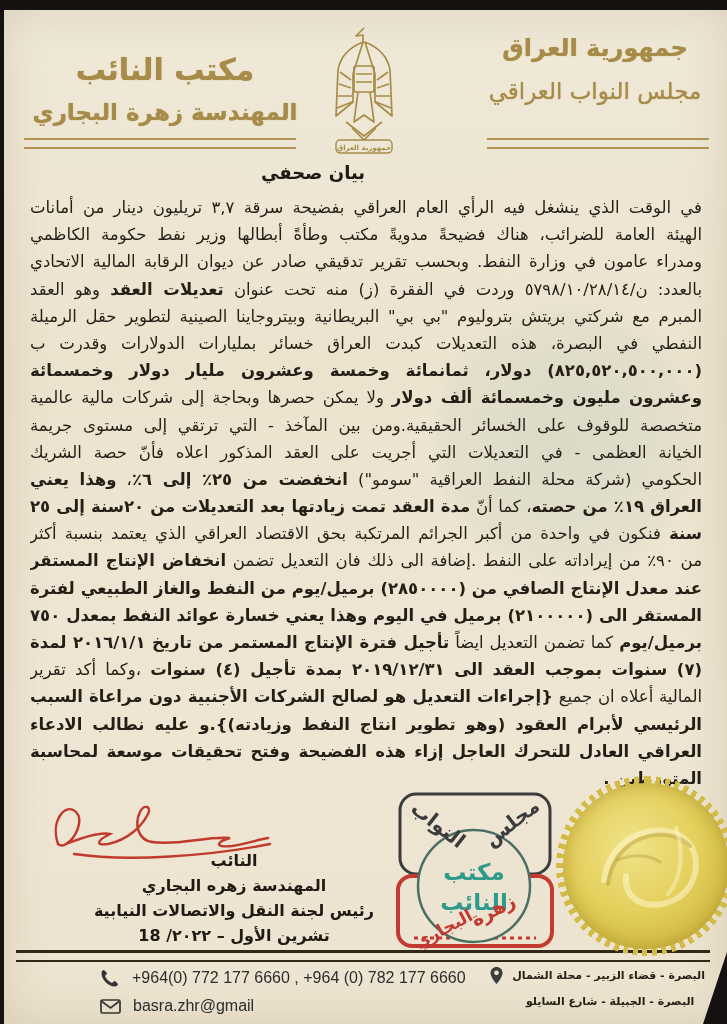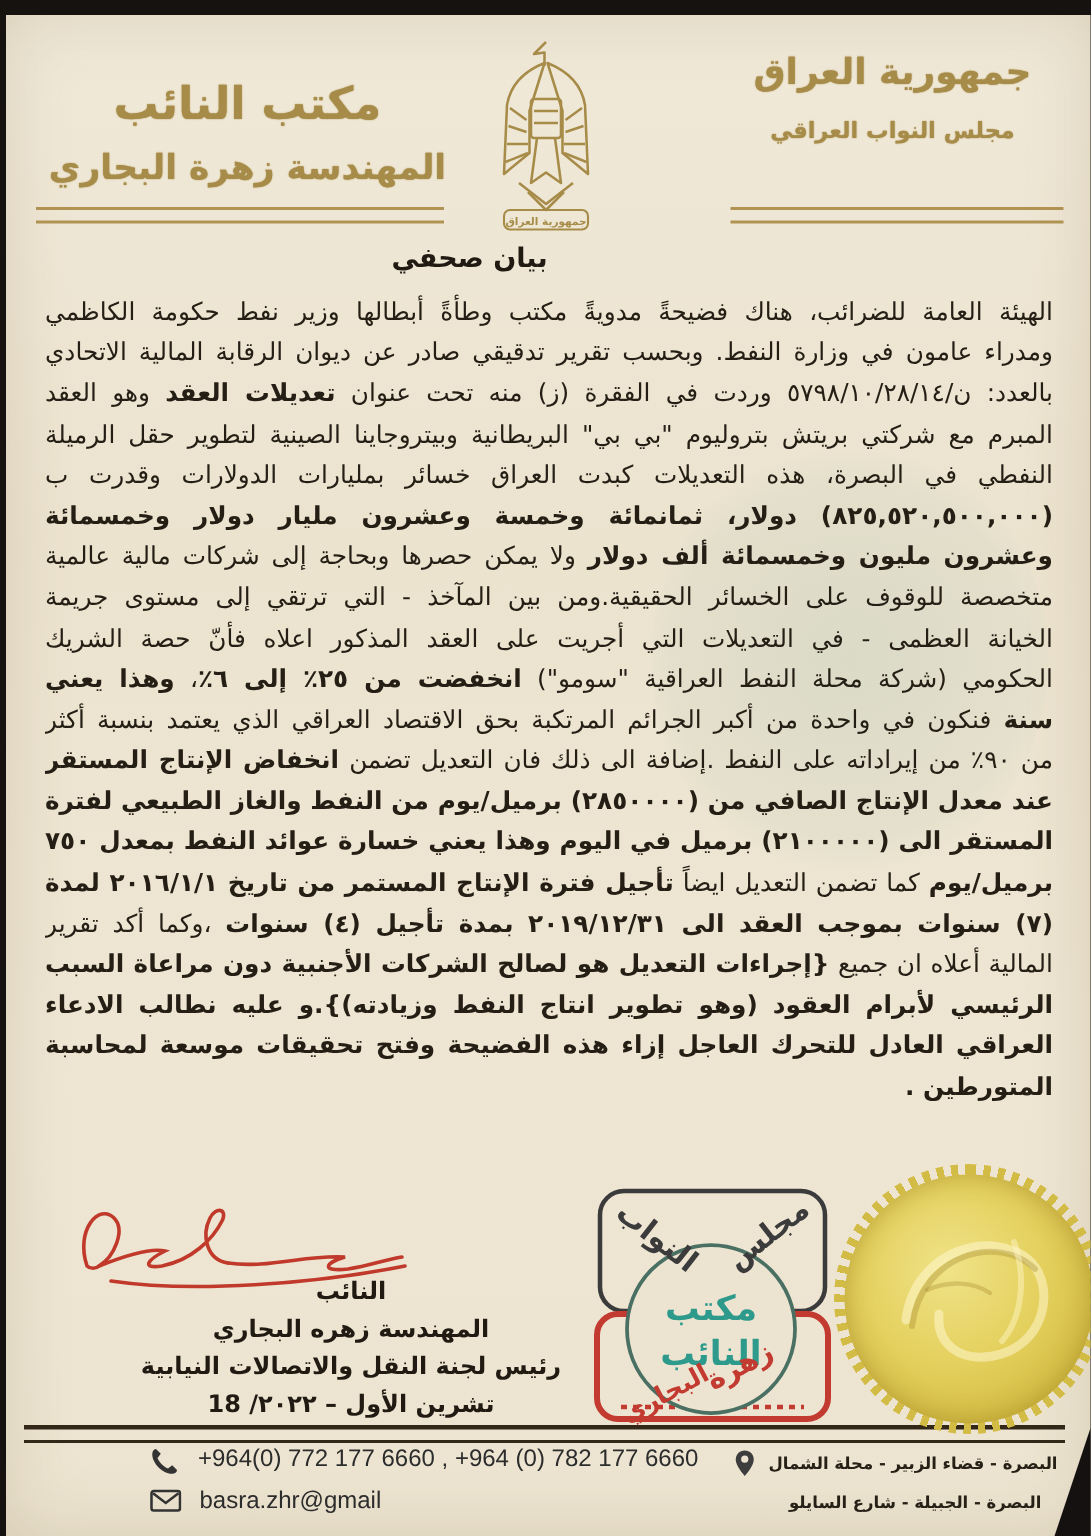--- a/index.html
+++ b/index.html
@@ -18,21 +18,21 @@
   }
   .corner-wedge {
     position:absolute; right:0; bottom:0; width:0; height:0; z-index:60;
     border-bottom:72px solid #141110; border-left:24px solid transparent;
   }
   
   .gold { color:#a78c49; }
   .hdr-block { position:absolute; text-align:center; }
   #hdr-right { top:24px; right:14px; width:236px; }
   #hdr-right .l1 { font-size:24px; font-weight:bold; letter-spacing:1px; text-shadow:0 0 1px #a78c49; }
-  #hdr-right .l2 { font-size:15px; font-weight:bold; margin-top:16px; text-shadow:0 0 1px #a78c49; }
+  #hdr-right .l2 { font-size:23px; font-weight:normal; margin-top:16px; text-shadow:0 0 1px #a78c49; }
   #hdr-left { top:22px; left:22px; width:278px;margin-top:20px; }
   #hdr-left .l1 { font-size:30px; font-weight:bold; text-shadow:0 0 1px #a78c49; }
   #hdr-left .l2 { font-size:23px; font-weight:bold; margin-top:12px; text-shadow:0 0 1px #a78c49; }
   .gold-dline {
     position:absolute; top:128px; height:7px;
     border-top:2px solid #b09353; border-bottom:2px solid #b09353;
   }
   #dline-right { right:18px; width:222px; }
   #dline-left  { left:20px;  width:272px; }
   #emblem { position:absolute; left:312px; top:12px; }
@@ -73,21 +73,21 @@
     position:absolute; inset:7px; border-radius:50%;
     background:radial-gradient(circle at 42% 38%, #f0e388 0%, #e4d05d 45%, #d4bd45 75%, #c9b23c 100%);
     box-shadow:inset 0 0 18px rgba(140,110,20,.45);
   }
   
   #footer-divider {
     position:absolute; top:940px; left:12px; width:694px; height:7px;
     border-top:3px solid #332718; border-bottom:2px solid #332718;
   }
   #footer-left { position:absolute; left:96px; top:954px; direction:ltr; color:#2c2c2c; font-family:"Liberation Sans", sans-serif; }
-  #footer-left .row { display:flex; align-items:flex-start; gap:12px; height:28px; font-size:16px; }
+  #footer-left .row { display:flex; align-items:center; gap:12px; height:28px; font-size:16px; }
   #footer-right { position:absolute; right:22px; top:952px; direction:rtl; color:#262016; }
   #footer-right .row { display:flex; align-items:center; gap:8px; justify-content:center; height:26px; font-size:11px; font-weight:bold; }
   #footer-right .row.indent { padding-left:26px; }
   .icn { flex:0 0 auto; display:inline-block; }
 </style>
 </head>
 <body>
 
 <div id="paper">
 
@@ -118,30 +118,32 @@
     </g>
     <rect x="20" y="118" width="56" height="13" rx="4" stroke="#a78c49" fill="none" stroke-width="1.4"></rect>
     <text x="48" y="128" text-anchor="middle" font-size="7" fill="#a78c49" font-weight="bold">جمهورية العراق</text>
   </svg>
 
   <div id="press-title">بيان صحفي</div>
 
   <div id="watermark"></div>
 
   <div id="body-text">
+      <div class="bline"><span>في الوقت الذي ينشغل فيه الرأي العام العراقي بفضيحة سرقة ٣,٧ تريليون دينار من أمانات</span></div>
       <div class="bline"><span>الهيئة العامة للضرائب، هناك فضيحةً مدويةً مكتب وطأةً أبطالها وزير نفط حكومة الكاظمي</span></div>
       <div class="bline"><span>ومدراء عامون في وزارة النفط. وبحسب تقرير تدقيقي صادر عن ديوان الرقابة المالية الاتحادي</span></div>
       <div class="bline"><span>بالعدد: ن/٥٧٩٨/١٠/٢٨/١٤ وردت في الفقرة (ز) منه تحت عنوان </span><span class="b">تعديلات العقد</span><span> وهو العقد</span></div>
       <div class="bline"><span>المبرم مع شركتي بريتش بتروليوم "بي بي" البريطانية وبيتروجاينا الصينية لتطوير حقل الرميلة</span></div>
       <div class="bline"><span>النفطي في البصرة، هذه التعديلات كبدت العراق خسائر بمليارات الدولارات وقدرت ب</span></div>
       <div class="bline"><span class="b">(٨٢٥,٥٢٠,٥٠٠,٠٠٠) دولار، ثمانمائة وخمسة وعشرون مليار دولار وخمسمائة</span></div>
       <div class="bline"><span class="b">وعشرون مليون وخمسمائة ألف دولار</span><span> ولا يمكن حصرها وبحاجة إلى شركات مالية عالمية</span></div>
       <div class="bline"><span>متخصصة للوقوف على الخسائر الحقيقية.ومن بين المآخذ - التي ترتقي إلى مستوى جريمة</span></div>
       <div class="bline"><span>الخيانة العظمى - في التعديلات التي أجريت على العقد المذكور اعلاه فأنّ حصة الشريك</span></div>
       <div class="bline"><span>الحكومي (شركة محلة النفط العراقية "سومو") </span><span class="b">انخفضت من ٢٥٪ إلى ٦٪</span><span>، </span><span class="b">وهذا يعني خسارة</span></div>
+      <div class="bline"><span class="b">العراق ١٩٪ من حصته</span><span>، كما أنّ </span><span class="b">مدة العقد تمت زيادتها بعد التعديلات من ٢٠سنة إلى ٢٥</span></div>
       <div class="bline"><span class="b">سنة</span><span> فنكون في واحدة من أكبر الجرائم المرتكبة بحق الاقتصاد العراقي الذي يعتمد بنسبة أكثر</span></div>
       <div class="bline"><span>من ٩٠٪ من إيراداته على النفط .إضافة الى ذلك فان التعديل تضمن </span><span class="b">انخفاض الإنتاج المستقر</span></div>
       <div class="bline"><span class="b">عند معدل الإنتاج الصافي من (٢٨٥٠٠٠٠) برميل/يوم من النفط والغاز الطبيعي لفترة الإنتاج</span></div>
       <div class="bline"><span class="b">المستقر الى (٢١٠٠٠٠٠) برميل في اليوم وهذا يعني خسارة عوائد النفط بمعدل ٧٥٠ ألف</span></div>
       <div class="bline"><span class="b">برميل/يوم</span><span> كما تضمن التعديل ايضاً </span><span class="b">تأجيل فترة الإنتاج المستمر من تاريخ ٢٠١٦/١/١ لمدة</span></div>
       <div class="bline"><span class="b">(٧) سنوات بموجب العقد الى ٢٠١٩/١٢/٣١ بمدة تأجيل (٤) سنوات</span><span> ،وكما أكد تقرير الرقابة</span></div>
       <div class="bline"><span>المالية أعلاه ان جميع </span><span class="b">{إجراءات التعديل هو لصالح الشركات الأجنبية دون مراعاة السبب</span></div>
       <div class="bline"><span class="b">الرئيسي لأبرام العقود (وهو تطوير انتاج النفط وزيادته)}</span><span class="b">.و عليه نطالب الادعاء العام والقضاء</span></div>
       <div class="bline"><span class="b">العراقي العادل للتحرك العاجل إزاء هذه الفضيحة وفتح تحقيقات موسعة لمحاسبة المسؤولين</span></div>
       <div class="bline last"><span class="b">المتورطين .</span></div>

